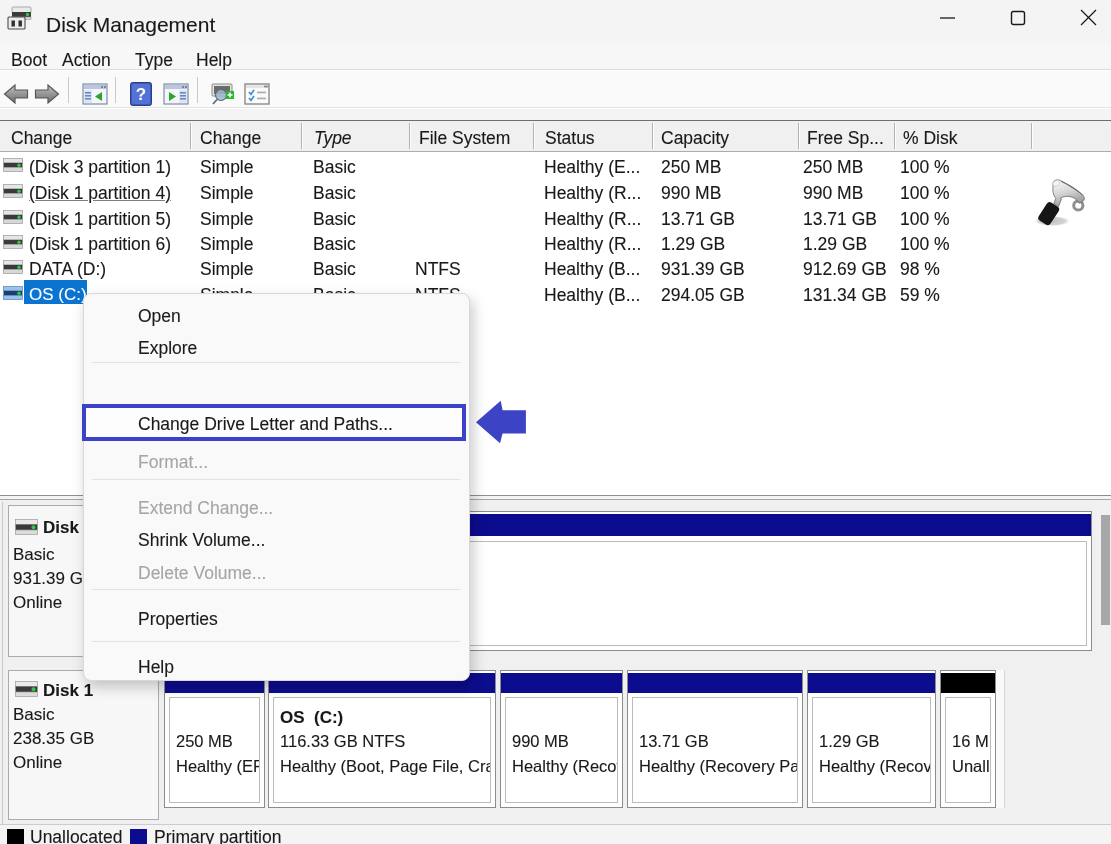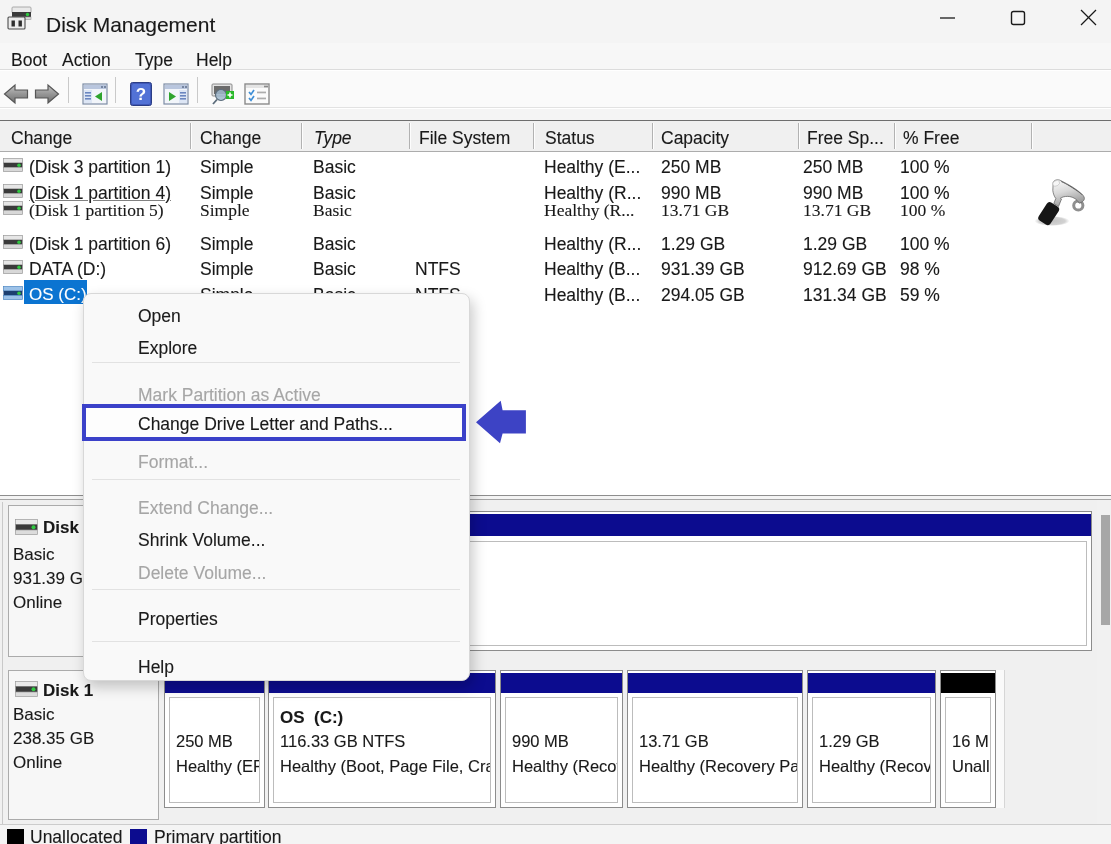--- a/index.html
+++ b/index.html
@@ -145,21 +145,21 @@
   <div class="abs" id="strip"></div>
 
   <div class="abs" id="hdr"></div>
   <div class="abs hlabel" style="left:11px;">Change</div>
   <div class="abs hlabel" style="left:200px;">Change</div>
   <div class="abs hlabel" style="left:314px;font-style:italic;">Type</div>
   <div class="abs hlabel" style="left:419px;">File System</div>
   <div class="abs hlabel" style="left:545px;">Status</div>
   <div class="abs hlabel" style="left:661px;">Capacity</div>
   <div class="abs hlabel" style="left:807px;">Free Sp...</div>
-  <div class="abs hlabel" style="left:903px;">% Free</div>
+  <div class="abs hlabel" style="left:903px;">% Disk</div>
   <div class="abs hsep" style="left:190px;"></div>
   <div class="abs hsep" style="left:301px;"></div>
   <div class="abs hsep" style="left:409px;"></div>
   <div class="abs hsep" style="left:533px;"></div>
   <div class="abs hsep" style="left:652px;"></div>
   <div class="abs hsep" style="left:798px;"></div>
   <div class="abs hsep" style="left:894px;"></div>
   <div class="abs hsep" style="left:1031px;"></div>
 
   <div id="rows">
@@ -186,21 +186,21 @@
     <rect x="0.5" y="9.5" width="19" height="4" fill="#d8d8d8" stroke="#999" stroke-width="0.7"></rect>
   </svg>
         <div class="cell" style="left:29px; top:4px;text-decoration:underline;">(Disk 1 partition 4)</div>
         <div class="cell" style="left:200px; top:4px;">Simple</div>
         <div class="cell" style="left:313px; top:4px;">Basic</div>
         <div class="cell" style="left:544px; top:4px;">Healthy (R...</div>
         <div class="cell" style="left:661px; top:4px;">990 MB</div>
         <div class="cell" style="left:803px; top:4px;">990 MB</div>
         <div class="cell" style="left:900px; top:4px;">100 %</div>
       </div>
-      <div class="abs" style="left:0; top:196px; width:1021px; height:25px;font-family:Liberation Serif, serif;">
+      <div class="abs" style="left:0; top:205px; width:1021px; height:25px;">
         <svg style="position:absolute; left:3px; top:5px;" width="20" height="14" viewBox="0 0 20 14">
     <rect x="0.5" y="0.5" width="19" height="4.4" fill="#e6e6e6" stroke="#999" stroke-width="0.7"></rect>
     <rect x="0.5" y="4.9" width="19" height="4.6" fill="#3a3a3a"></rect>
     <circle cx="16" cy="7.2" r="1.8" fill="#2fc840"></circle>
     <rect x="0.5" y="9.5" width="19" height="4" fill="#d8d8d8" stroke="#999" stroke-width="0.7"></rect>
   </svg>
         <div class="cell" style="left:29px; top:4px;">(Disk 1 partition 5)</div>
         <div class="cell" style="left:200px; top:4px;">Simple</div>
         <div class="cell" style="left:313px; top:4px;">Basic</div>
         <div class="cell" style="left:544px; top:4px;">Healthy (R...</div>
@@ -376,21 +376,20 @@
   <div class="abs" id="legend"></div>
   <div class="abs" style="left:7px; top:829px; width:17px; height:15px; background:#000;"></div>
   <div class="abs t15" style="left:30px; top:827px;">Unallocated</div>
   <div class="abs" style="left:130px; top:829px; width:17px; height:15px; background:#0c0c8f;"></div>
   <div class="abs t15" style="left:154px; top:827px;">Primary partition</div>
 
   <div class="abs" id="menu"></div>
   <div class="mi" style="left:138px; top:306px;">Open</div>
   <div class="mi" style="left:138px; top:338px;">Explore</div>
   <div class="msep" style="left:92px; top:362px;"></div>
-  <div class="mi dis" style="left:138px; top:385px;">Mark Partition as Active</div>
   <div class="mi" style="left:138px; top:417px;">Change Drive Letter and Paths...</div>
   <div class="mi dis" style="left:138px; top:452px;">Format...</div>
   <div class="msep" style="left:92px; top:479px;"></div>
   <div class="mi dis" style="left:138px; top:498px;">Extend Change...</div>
   <div class="mi" style="left:138px; top:530px;">Shrink Volume...</div>
   <div class="mi dis" style="left:138px; top:563px;">Delete Volume...</div>
   <div class="msep" style="left:92px; top:589px;"></div>
   <div class="mi" style="left:138px; top:609px;">Properties</div>
   <div class="msep" style="left:92px; top:641px;"></div>
   <div class="mi" style="left:138px; top:657px;">Help</div>

